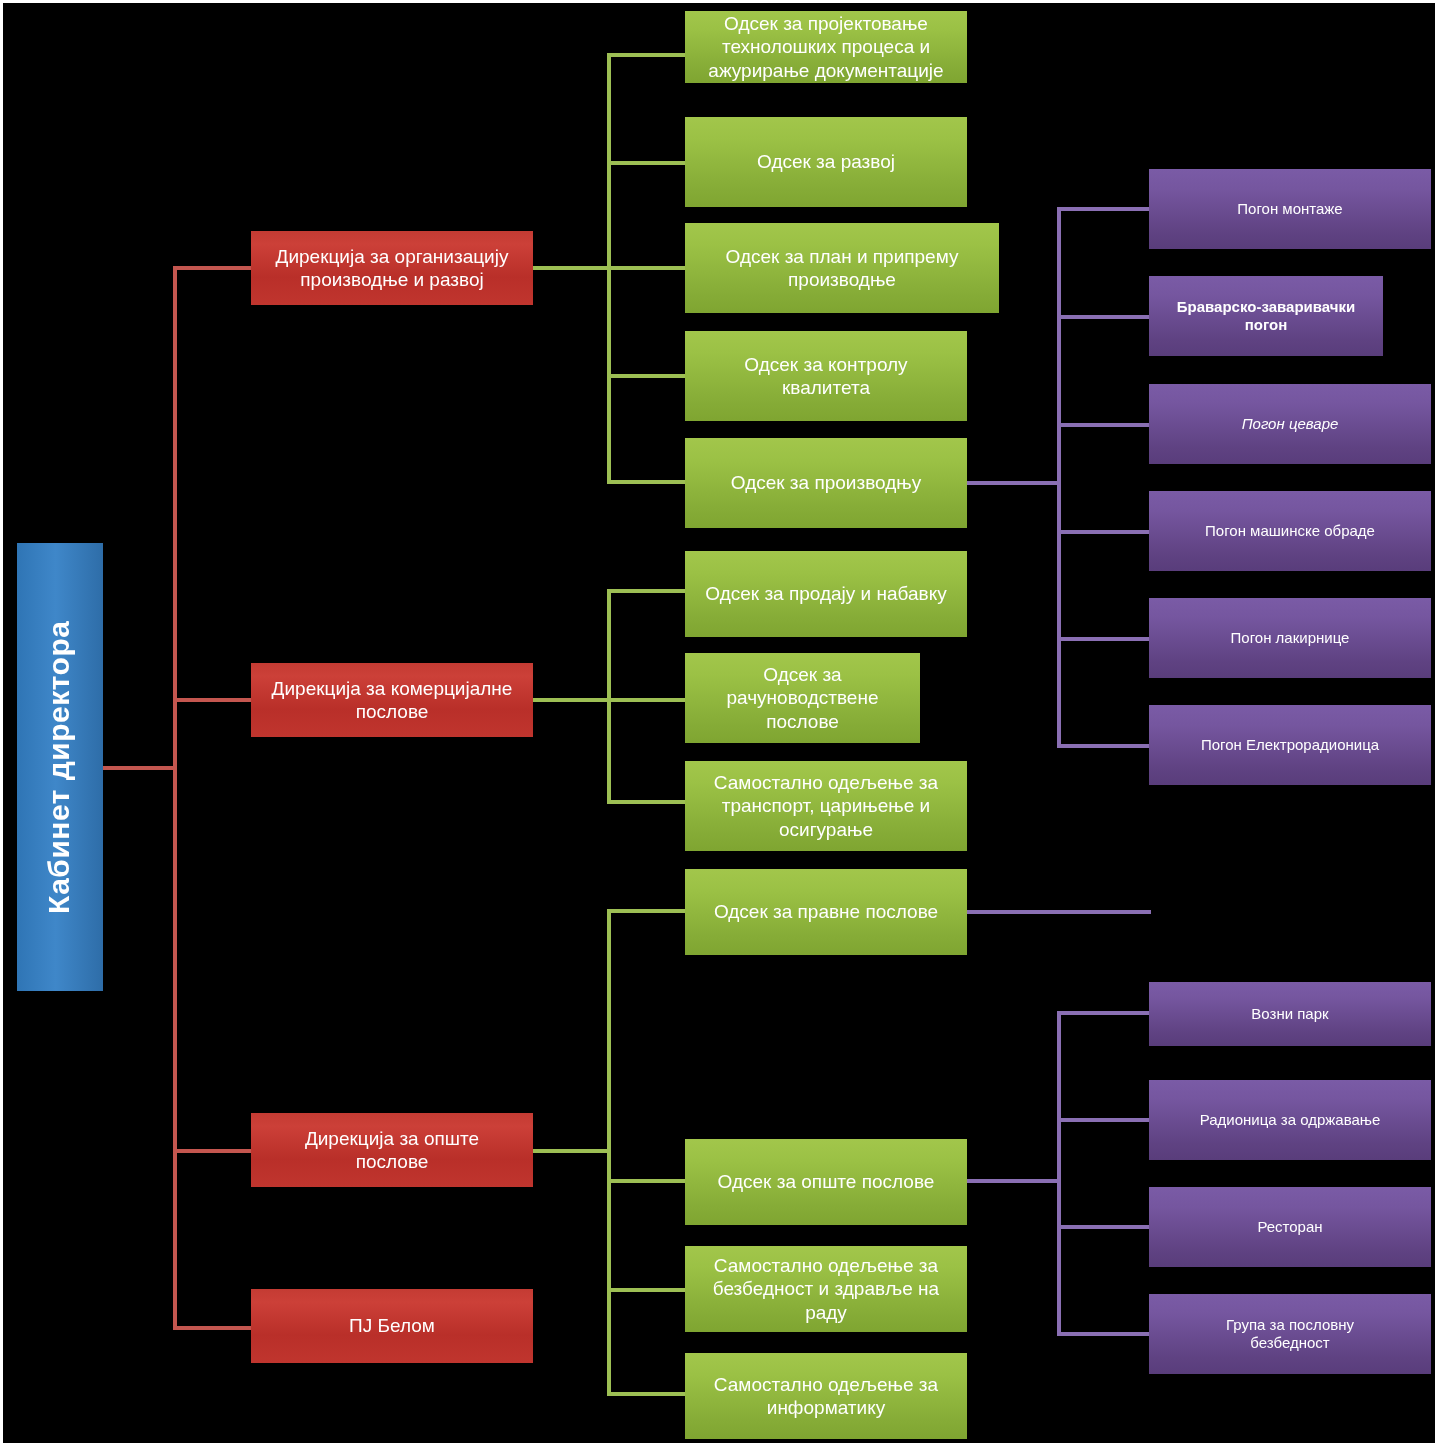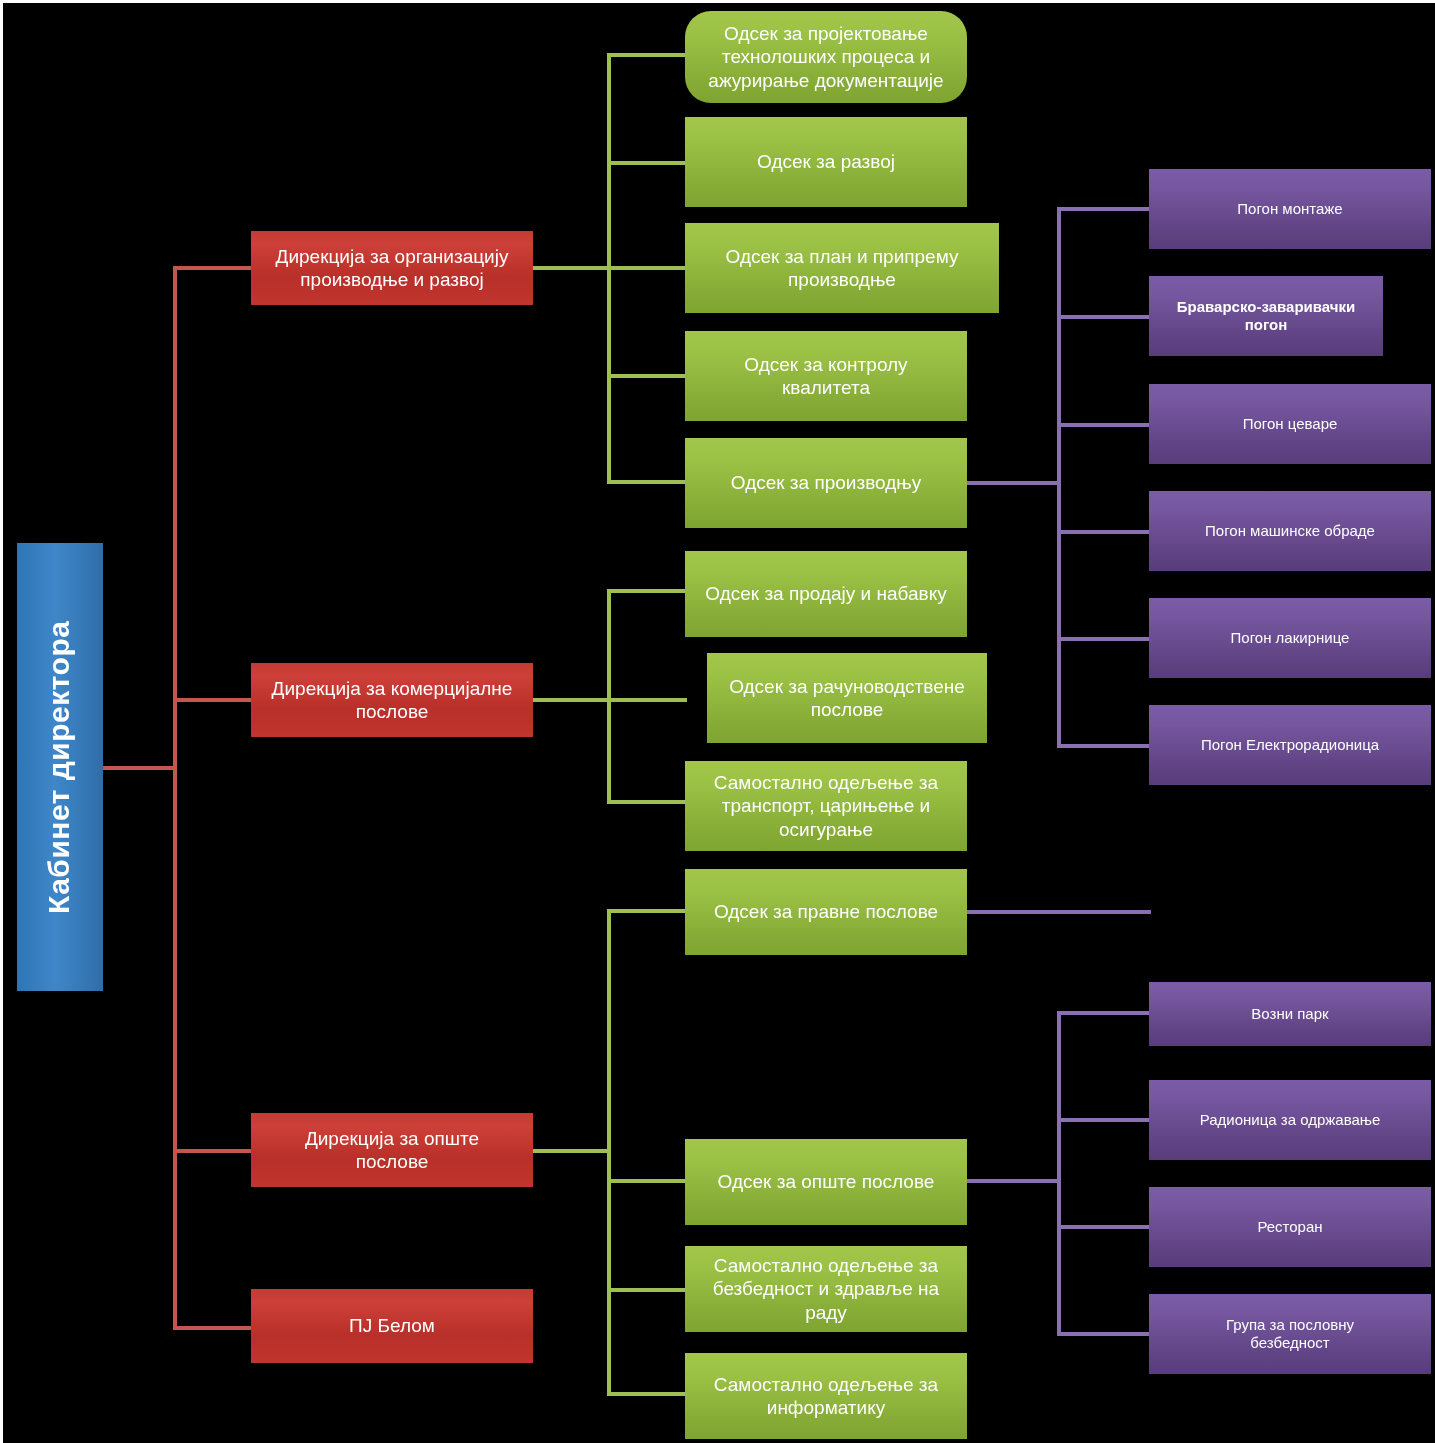--- a/index.html
+++ b/index.html
@@ -115,49 +115,49 @@
   </div>
 
   <div class="node red" style="left:248px;top:228px;width:282px;height:74px;">Дирекција за организацију
 производње и развој</div>
   <div class="node red" style="left:248px;top:660px;width:282px;height:74px;">Дирекција за комерцијалне
 послове</div>
   <div class="node red" style="left:248px;top:1110px;width:282px;height:74px;">Дирекција за опште
 послове</div>
   <div class="node red" style="left:248px;top:1286px;width:282px;height:74px;">ПЈ Белом</div>
 
-  <div class="node green" style="left:682px;top:8px;width:282px;height:92px;border-radius:26px;">Одсек за пројектовање
+  <div class="node green" style="left:682px;top:8px;width:282px;height:72px;">Одсек за пројектовање
 технолошких процеса и
 ажурирање документације</div>
   <div class="node green" style="left:682px;top:114px;width:282px;height:90px;">Одсек за развој</div>
   <div class="node green" style="left:682px;top:220px;width:314px;height:90px;">Одсек за план и припрему
 производње</div>
   <div class="node green" style="left:682px;top:328px;width:282px;height:90px;">Одсек за контролу
 квалитета</div>
   <div class="node green" style="left:682px;top:435px;width:282px;height:90px;">Одсек за производњу</div>
 
   <div class="node green" style="left:682px;top:548px;width:282px;height:86px;">Одсек за продају и набавку</div>
-  <div class="node green" style="left:682px;top:650px;width:280px;height:90px;margin-left:22px;">Одсек за рачуноводствене
+  <div class="node green" style="left:682px;top:650px;width:235px;height:90px;">Одсек за рачуноводствене
 послове</div>
   <div class="node green" style="left:682px;top:758px;width:282px;height:90px;">Самостално одељење за
 транспорт, царињење и
 осигурање</div>
 
   <div class="node green" style="left:682px;top:866px;width:282px;height:86px;">Одсек за правне послове</div>
   <div class="node green" style="left:682px;top:1136px;width:282px;height:86px;">Одсек за опште послове</div>
   <div class="node green" style="left:682px;top:1243px;width:282px;height:86px;">Самостално одељење за
 безбедност  и здравље на
 раду</div>
   <div class="node green" style="left:682px;top:1350px;width:282px;height:86px;">Самостално одељење за
 информатику</div>
 
   <div class="node purple" style="left:1146px;top:166px;width:282px;height:80px;">Погон монтаже</div>
   <div class="node purple" style="left:1146px;top:273px;width:234px;height:80px;font-weight:bold;">Браварско-заваривачки
 погон</div>
-  <div class="node purple" style="left:1146px;top:381px;width:282px;height:80px;">Погон цеваре</div>
+  <div class="node purple" style="left:1146px;top:381px;width:282px;height:80px;font-style:italic;">Погон цеваре</div>
   <div class="node purple" style="left:1146px;top:488px;width:282px;height:80px;">Погон машинске обраде</div>
   <div class="node purple" style="left:1146px;top:595px;width:282px;height:80px;">Погон лакирнице</div>
   <div class="node purple" style="left:1146px;top:702px;width:282px;height:80px;">Погон Електрорадионица</div>
 
   <div class="node purple" style="left:1146px;top:949px;width:282px;height:64px;margin-top:30px;">Возни парк</div>
   <div class="node purple" style="left:1146px;top:1077px;width:282px;height:80px;">Радионица за одржавање</div>
   <div class="node purple" style="left:1146px;top:1184px;width:282px;height:80px;">Ресторан</div>
   <div class="node purple" style="left:1146px;top:1291px;width:282px;height:80px;">Група за пословну
 безбедност</div>
 

